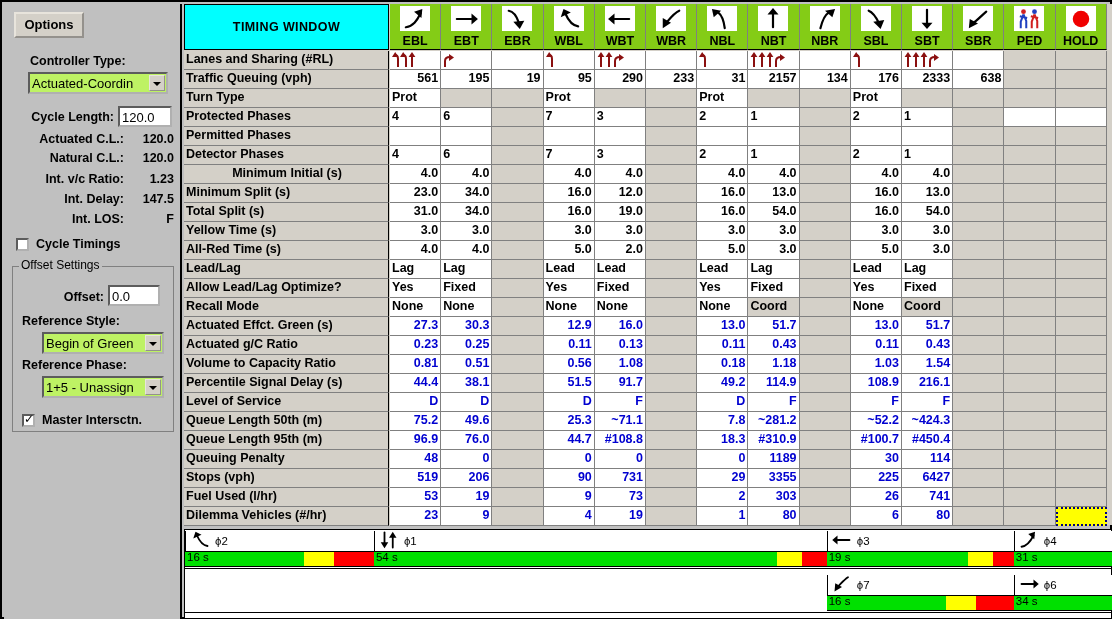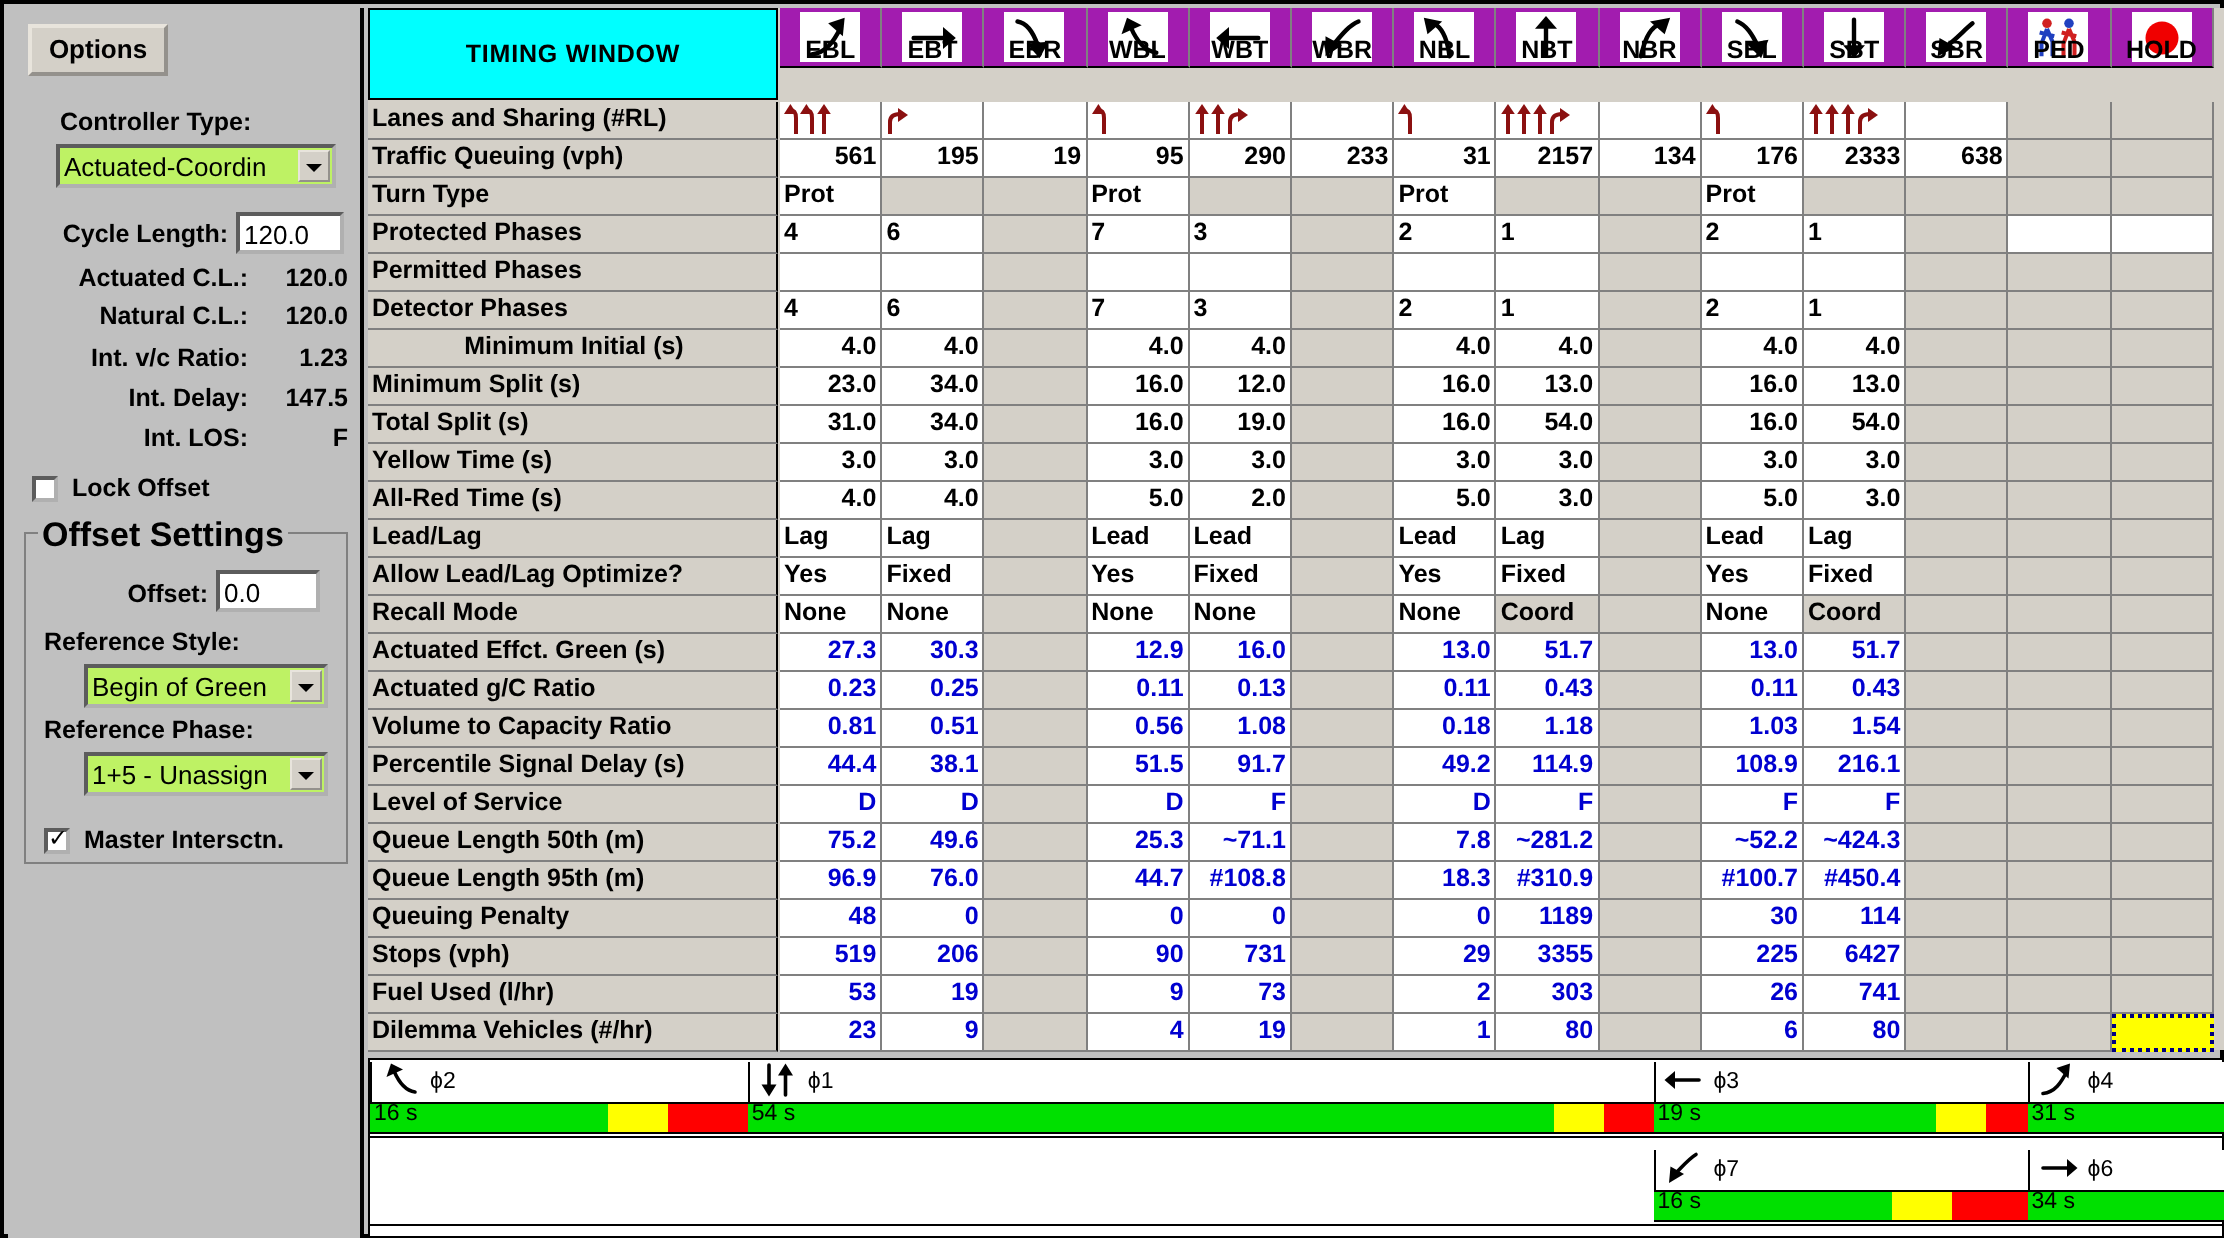--- a/index.html
+++ b/index.html
@@ -100,21 +100,21 @@
     position: absolute;
     border: 1px solid #808080;
     border-top: none;
   }
   .groupbox .gb-top-l, .groupbox .gb-top-r {
     position: absolute; top: 0; height: 1px; background: #808080;
   }
   .gb-title {
     position: absolute;
     top: -8px; left: 6px;
-    font-size: 17px; font-weight: bold;
+    font-size: 12px; font-weight: normal;
     background: #c0c0c0;
     padding: 0 2px;
     color: #000;
     text-align: center;
   }
 
   
   #grid {
     position: absolute;
     left: 182px; top: 2px;
@@ -126,22 +126,22 @@
     left: 0; top: 0;
     width: 205px; height: 46px;
     background: #00ffff;
     border: 1px solid #000;
     display: flex; align-items: center; justify-content: center;
     font-size: 12.5px; font-weight: bold; color: #000;
     letter-spacing: 0.4px;
   }
   .colhdr {
     position: absolute;
-    top: 0; height: 30px;
-    background: #a21caf;
+    top: 0; height: 46px;
+    background: #84cc16;
     border-right: 1px solid #808080;
     border-bottom: 1px solid #000;
   }
   .colhdr .ic {
     position: absolute;
     left: 50%; transform: translateX(-50%);
     top: 2px;
     width: 30px; height: 25px;
     background: #fff;
     display: flex; align-items: center; justify-content: center;
@@ -249,21 +249,21 @@
     <div class="lbl lbl-r" style="left:10px; top:168px; width:110px;">Int. v/c Ratio:</div>
     <div class="lbl lbl-r" style="left:118px; top:168px; width:52px;">1.23</div>
 
     <div class="lbl lbl-r" style="left:10px; top:188px; width:110px;">Int. Delay:</div>
     <div class="lbl lbl-r" style="left:118px; top:188px; width:52px;">147.5</div>
 
     <div class="lbl lbl-r" style="left:10px; top:208px; width:110px;">Int. LOS:</div>
     <div class="lbl lbl-r" style="left:118px; top:208px; width:52px;">F</div>
 
     <div class="chk" style="left:12px; top:234px;"></div>
-    <div class="lbl" style="left:32px; top:233px;">Lock Offset</div>
+    <div class="lbl" style="left:32px; top:233px;">Cycle Timings</div>
 
     <div class="groupbox" style="left:8px; top:262px; width:162px; height:166px;">
       <div class="gb-top-l" style="left:0; width:6px;"></div>
       <div class="gb-top-r" style="left:62px; right:0;"></div>
       <div class="gb-title">Offset Settings</div>
     </div>
     <div class="lbl lbl-r" style="left:28px; top:286px; width:72px;">Offset:</div>
     <div class="txtfield" style="left:104px; top:281px; width:52px;">0.0</div>
 
     <div class="lbl" style="left:18px; top:310px;">Reference Style:</div>

